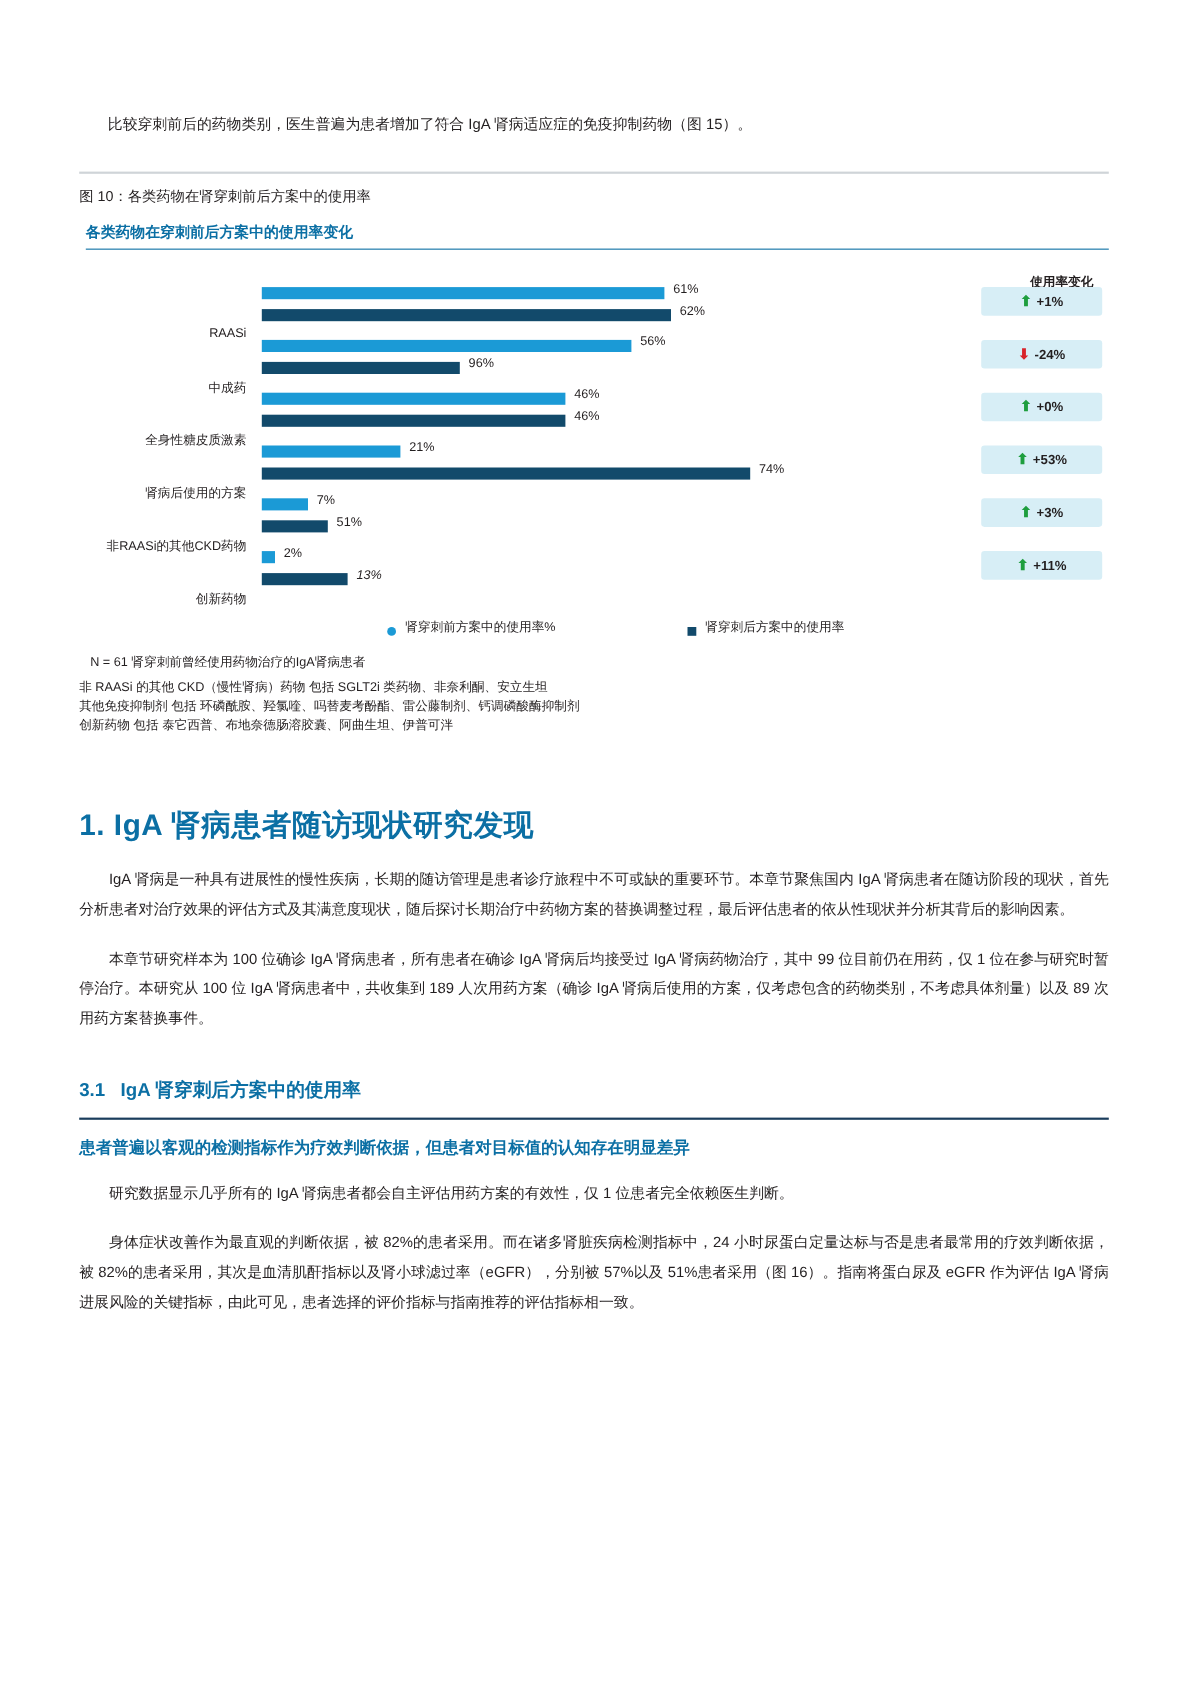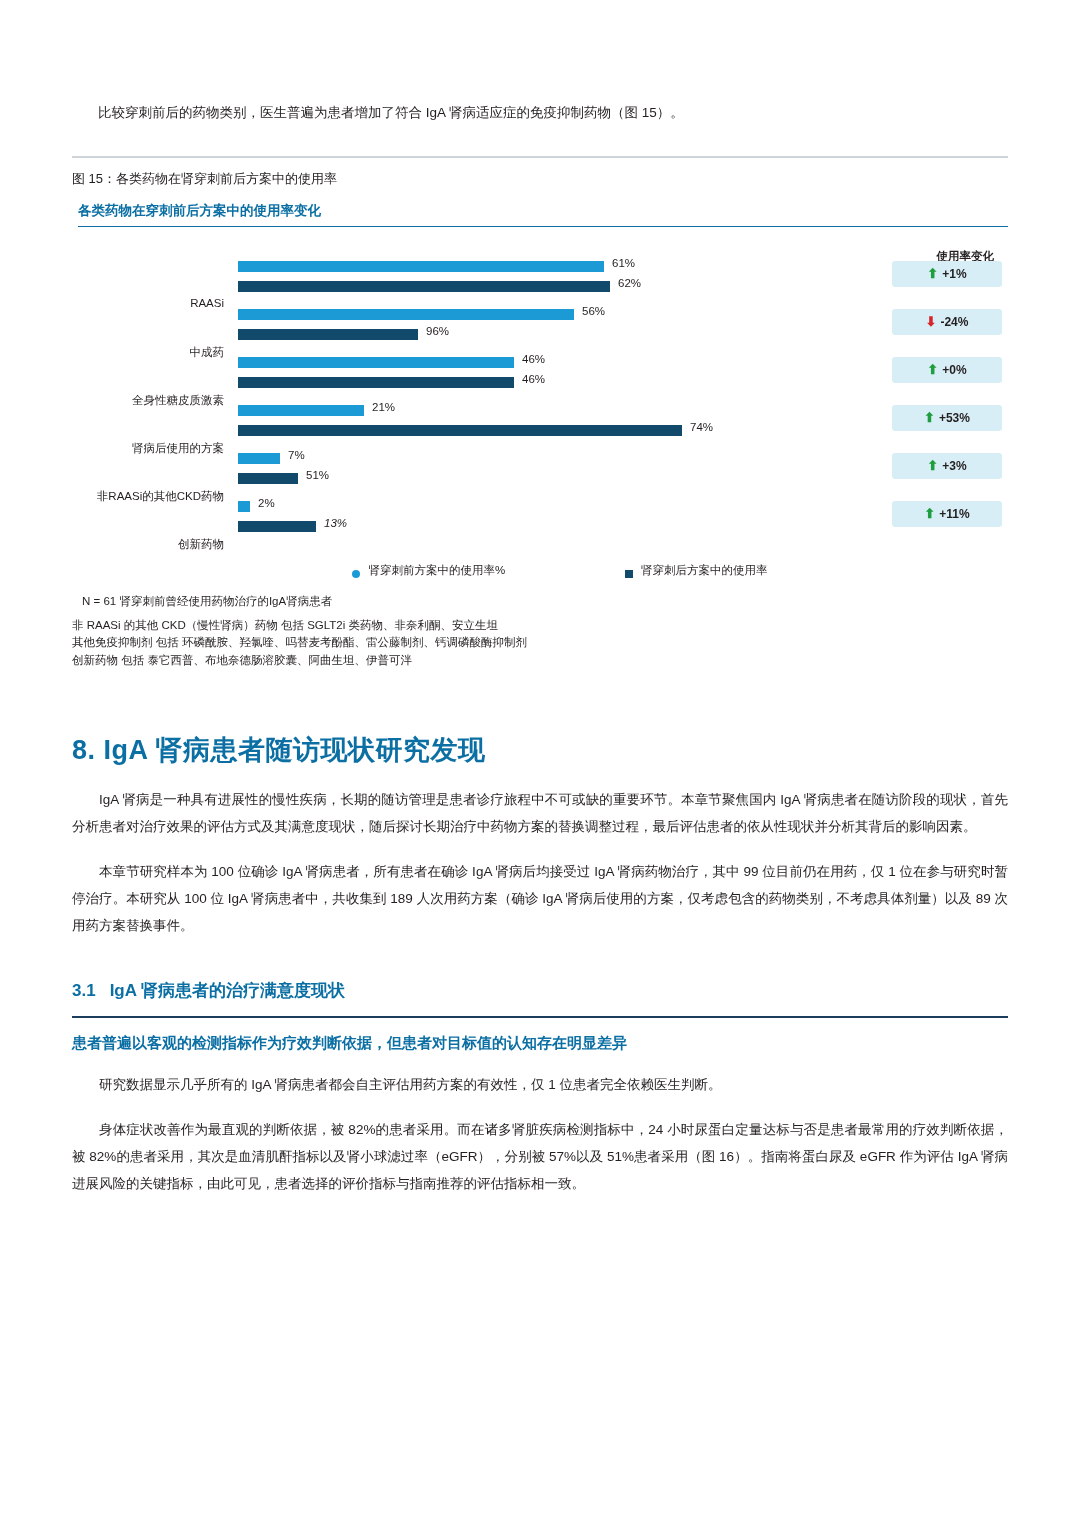--- a/index.html
+++ b/index.html
@@ -177,21 +177,21 @@
   }
 </style>
 </head>
 <body>
 
 <div class="page">
 
   <p class="intro">比较穿刺前后的药物类别，医生普遍为患者增加了符合 IgA 肾病适应症的免疫抑制药物（图 15）。</p>
 
   <div class="fig-rule"></div>
-  <div class="fig-caption">图 15：各类药物在肾穿刺前后方案中的使用率</div>
+  <div class="fig-caption">图 10：各类药物在肾穿刺前后方案中的使用率</div>
 
   <div class="chart-box">
     <span class="chart-title">各类药物在穿刺前后方案中的使用率变化</span>
 
     <div class="chart-area">
       <div class="delta-header">使用率变化</div>
 
       <div class="rowset">
 
         <div class="row" style="margin-top:26px;">
@@ -318,26 +318,26 @@
 
     <div class="note-n">N = 61 肾穿刺前曾经使用药物治疗的IgA肾病患者</div>
 
     <div class="footnotes">
       <div>非 RAASi 的其他 CKD（慢性肾病）药物 包括 SGLT2i 类药物、非奈利酮、安立生坦</div>
       <div>其他免疫抑制剂 包括 环磷酰胺、羟氯喹、吗替麦考酚酯、雷公藤制剂、钙调磷酸酶抑制剂</div>
       <div>创新药物 包括 泰它西普、布地奈德肠溶胶囊、阿曲生坦、伊普可泮</div>
     </div>
   </div>
 
-  <h2 class="chapter">8. IgA 肾病患者随访现状研究发现</h2>
+  <h2 class="chapter">1. IgA 肾病患者随访现状研究发现</h2>
   <p class="body">IgA 肾病是一种具有进展性的慢性疾病，长期的随访管理是患者诊疗旅程中不可或缺的重要环节。本章节聚焦国内 IgA 肾病患者在随访阶段的现状，首先分析患者对治疗效果的评估方式及其满意度现状，随后探讨长期治疗中药物方案的替换调整过程，最后评估患者的依从性现状并分析其背后的影响因素。</p>
   <p class="body">本章节研究样本为 100 位确诊 IgA 肾病患者，所有患者在确诊 IgA 肾病后均接受过 IgA 肾病药物治疗，其中 99 位目前仍在用药，仅 1 位在参与研究时暂停治疗。本研究从 100 位 IgA 肾病患者中，共收集到 189 人次用药方案（确诊 IgA 肾病后使用的方案，仅考虑包含的药物类别，不考虑具体剂量）以及 89 次用药方案替换事件。</p>
 
   <h3 class="section">
-    <span class="num">3.1</span><span>IgA 肾病患者的治疗满意度现状</span>
+    <span class="num">3.1</span><span>IgA 肾穿刺后方案中的使用率</span>
   </h3>
   <div class="sec-rule"></div>
   <h4 class="subhead">患者普遍以客观的检测指标作为疗效判断依据，但患者对目标值的认知存在明显差异</h4>
 
   <p class="body">研究数据显示几乎所有的 IgA 肾病患者都会自主评估用药方案的有效性，仅 1 位患者完全依赖医生判断。</p>
   <p class="body">身体症状改善作为最直观的判断依据，被 82%的患者采用。而在诸多肾脏疾病检测指标中，24 小时尿蛋白定量达标与否是患者最常用的疗效判断依据，被 82%的患者采用，其次是血清肌酐指标以及肾小球滤过率（eGFR），分别被 57%以及 51%患者采用（图 16）。指南将蛋白尿及 eGFR 作为评估 IgA 肾病进展风险的关键指标，由此可见，患者选择的评价指标与指南推荐的评估指标相一致。</p>
 
 </div>
 
 </body></html>

